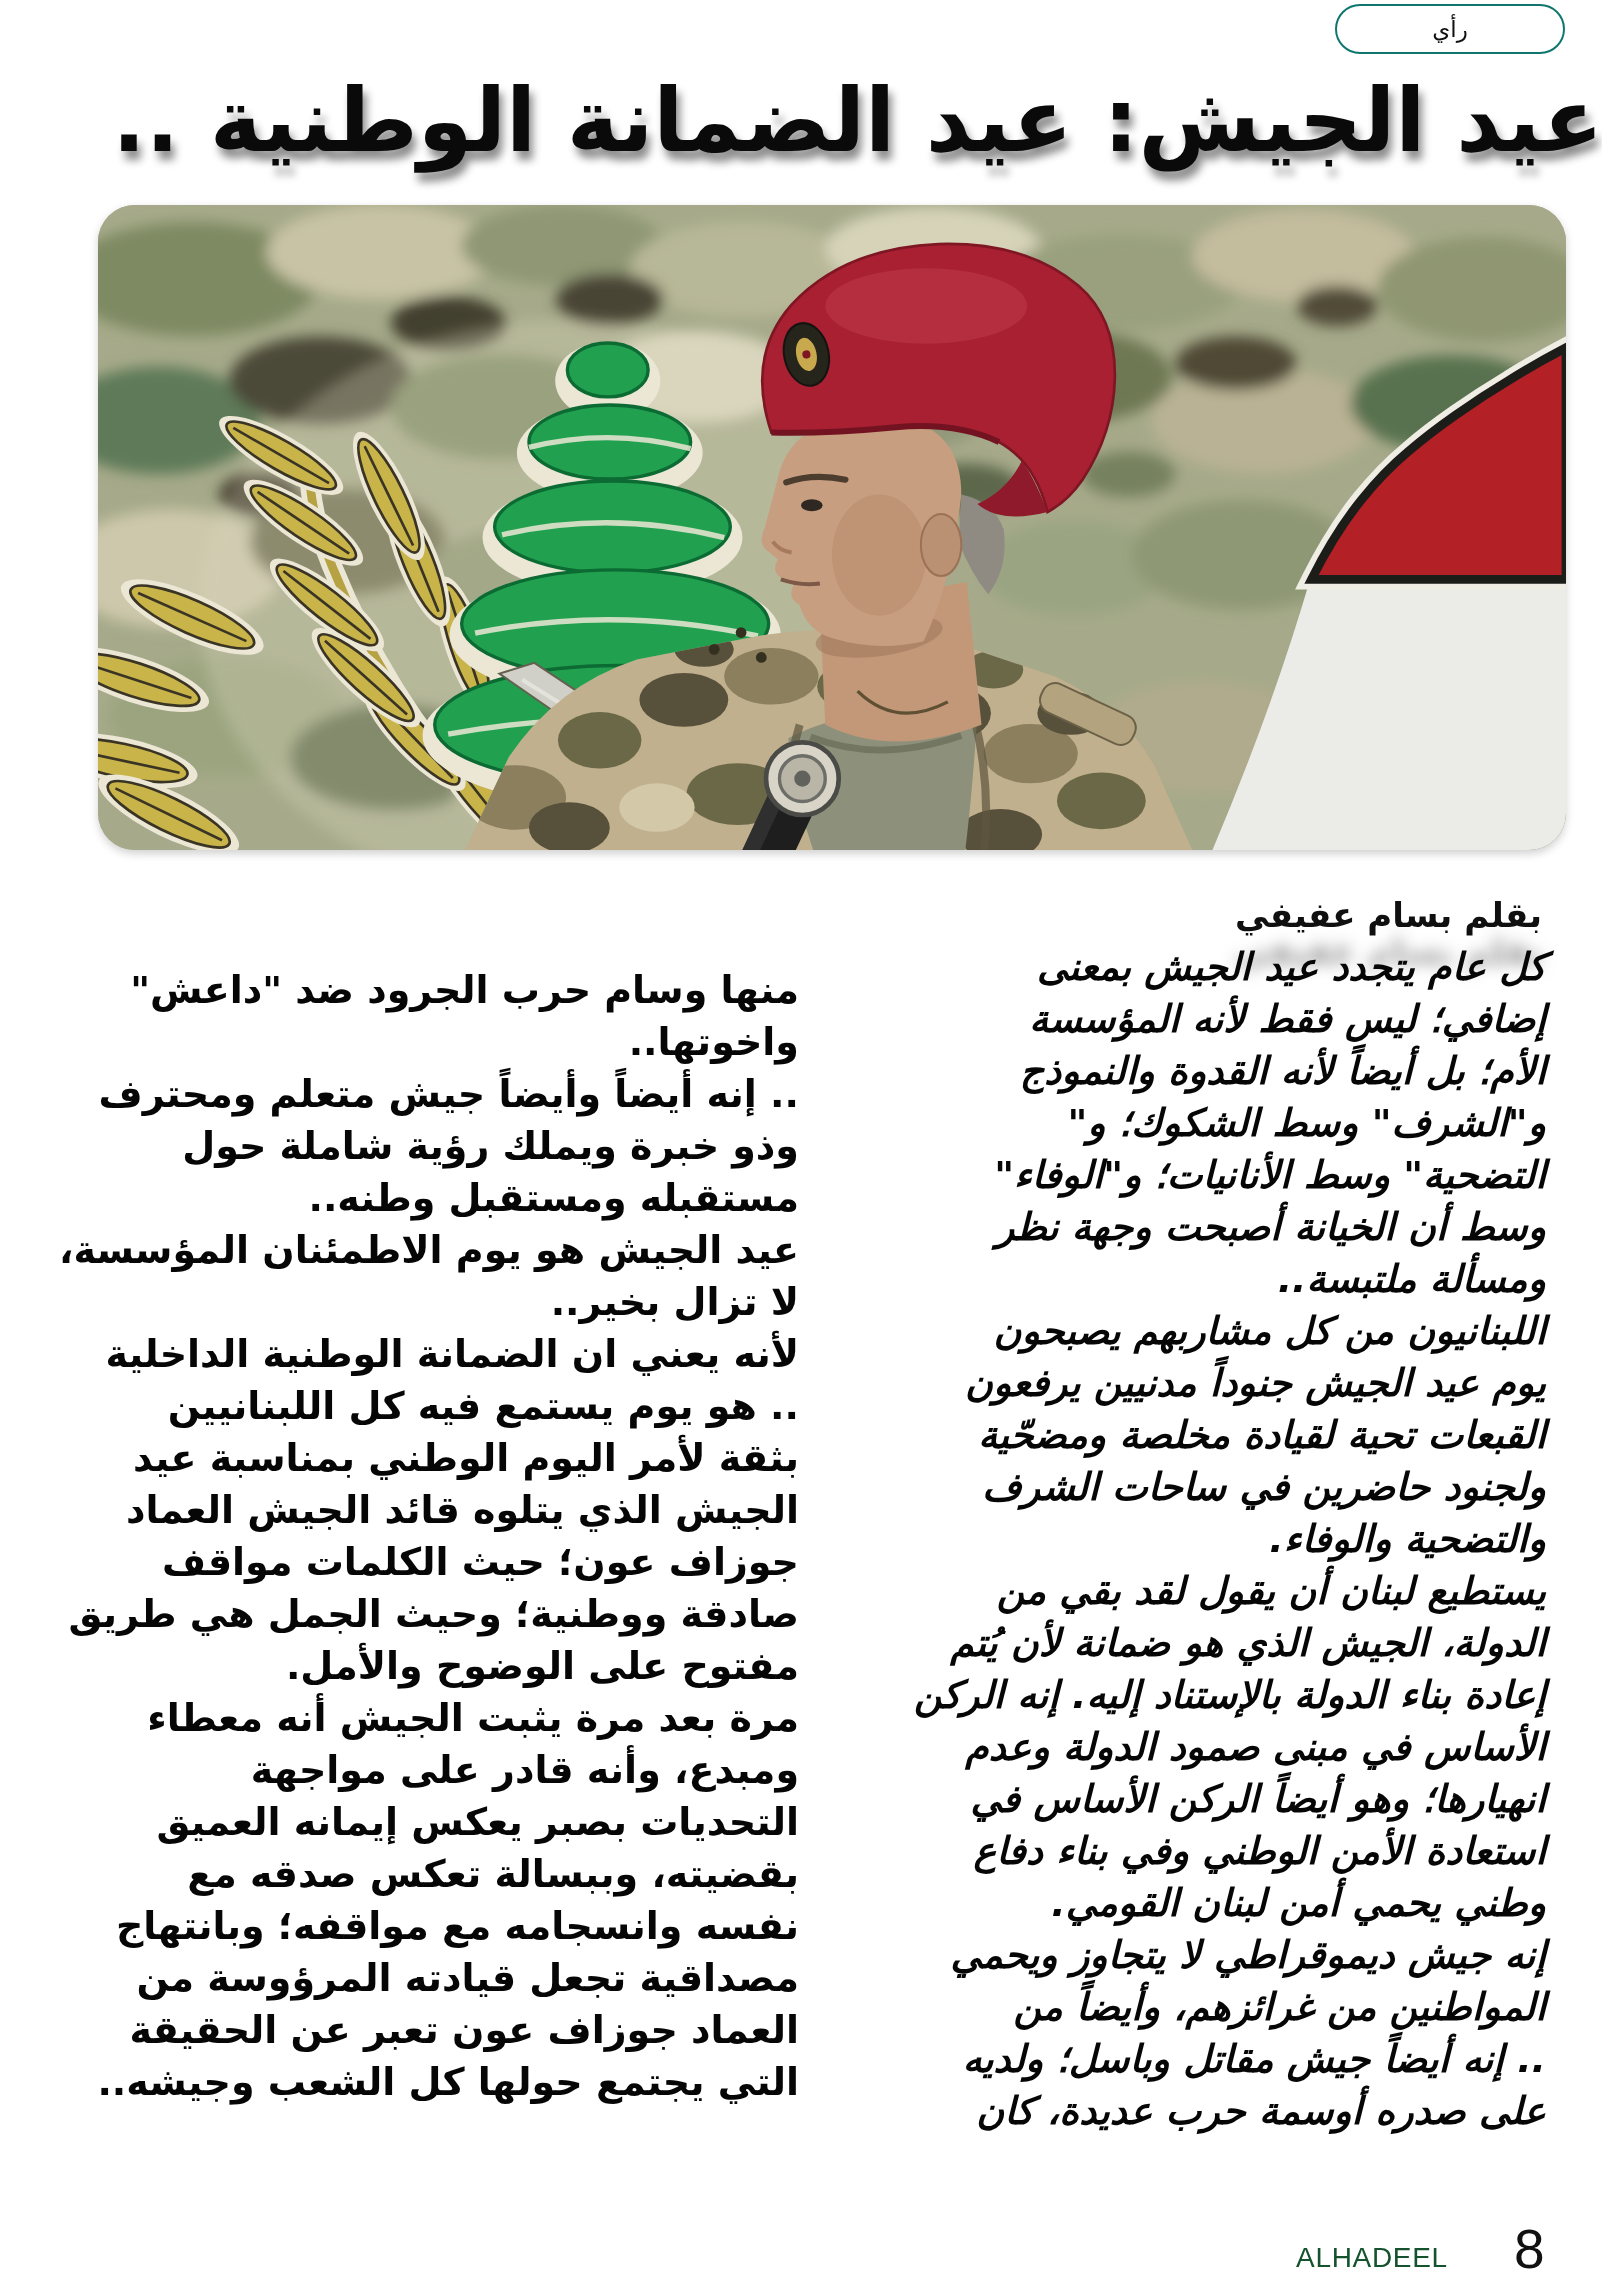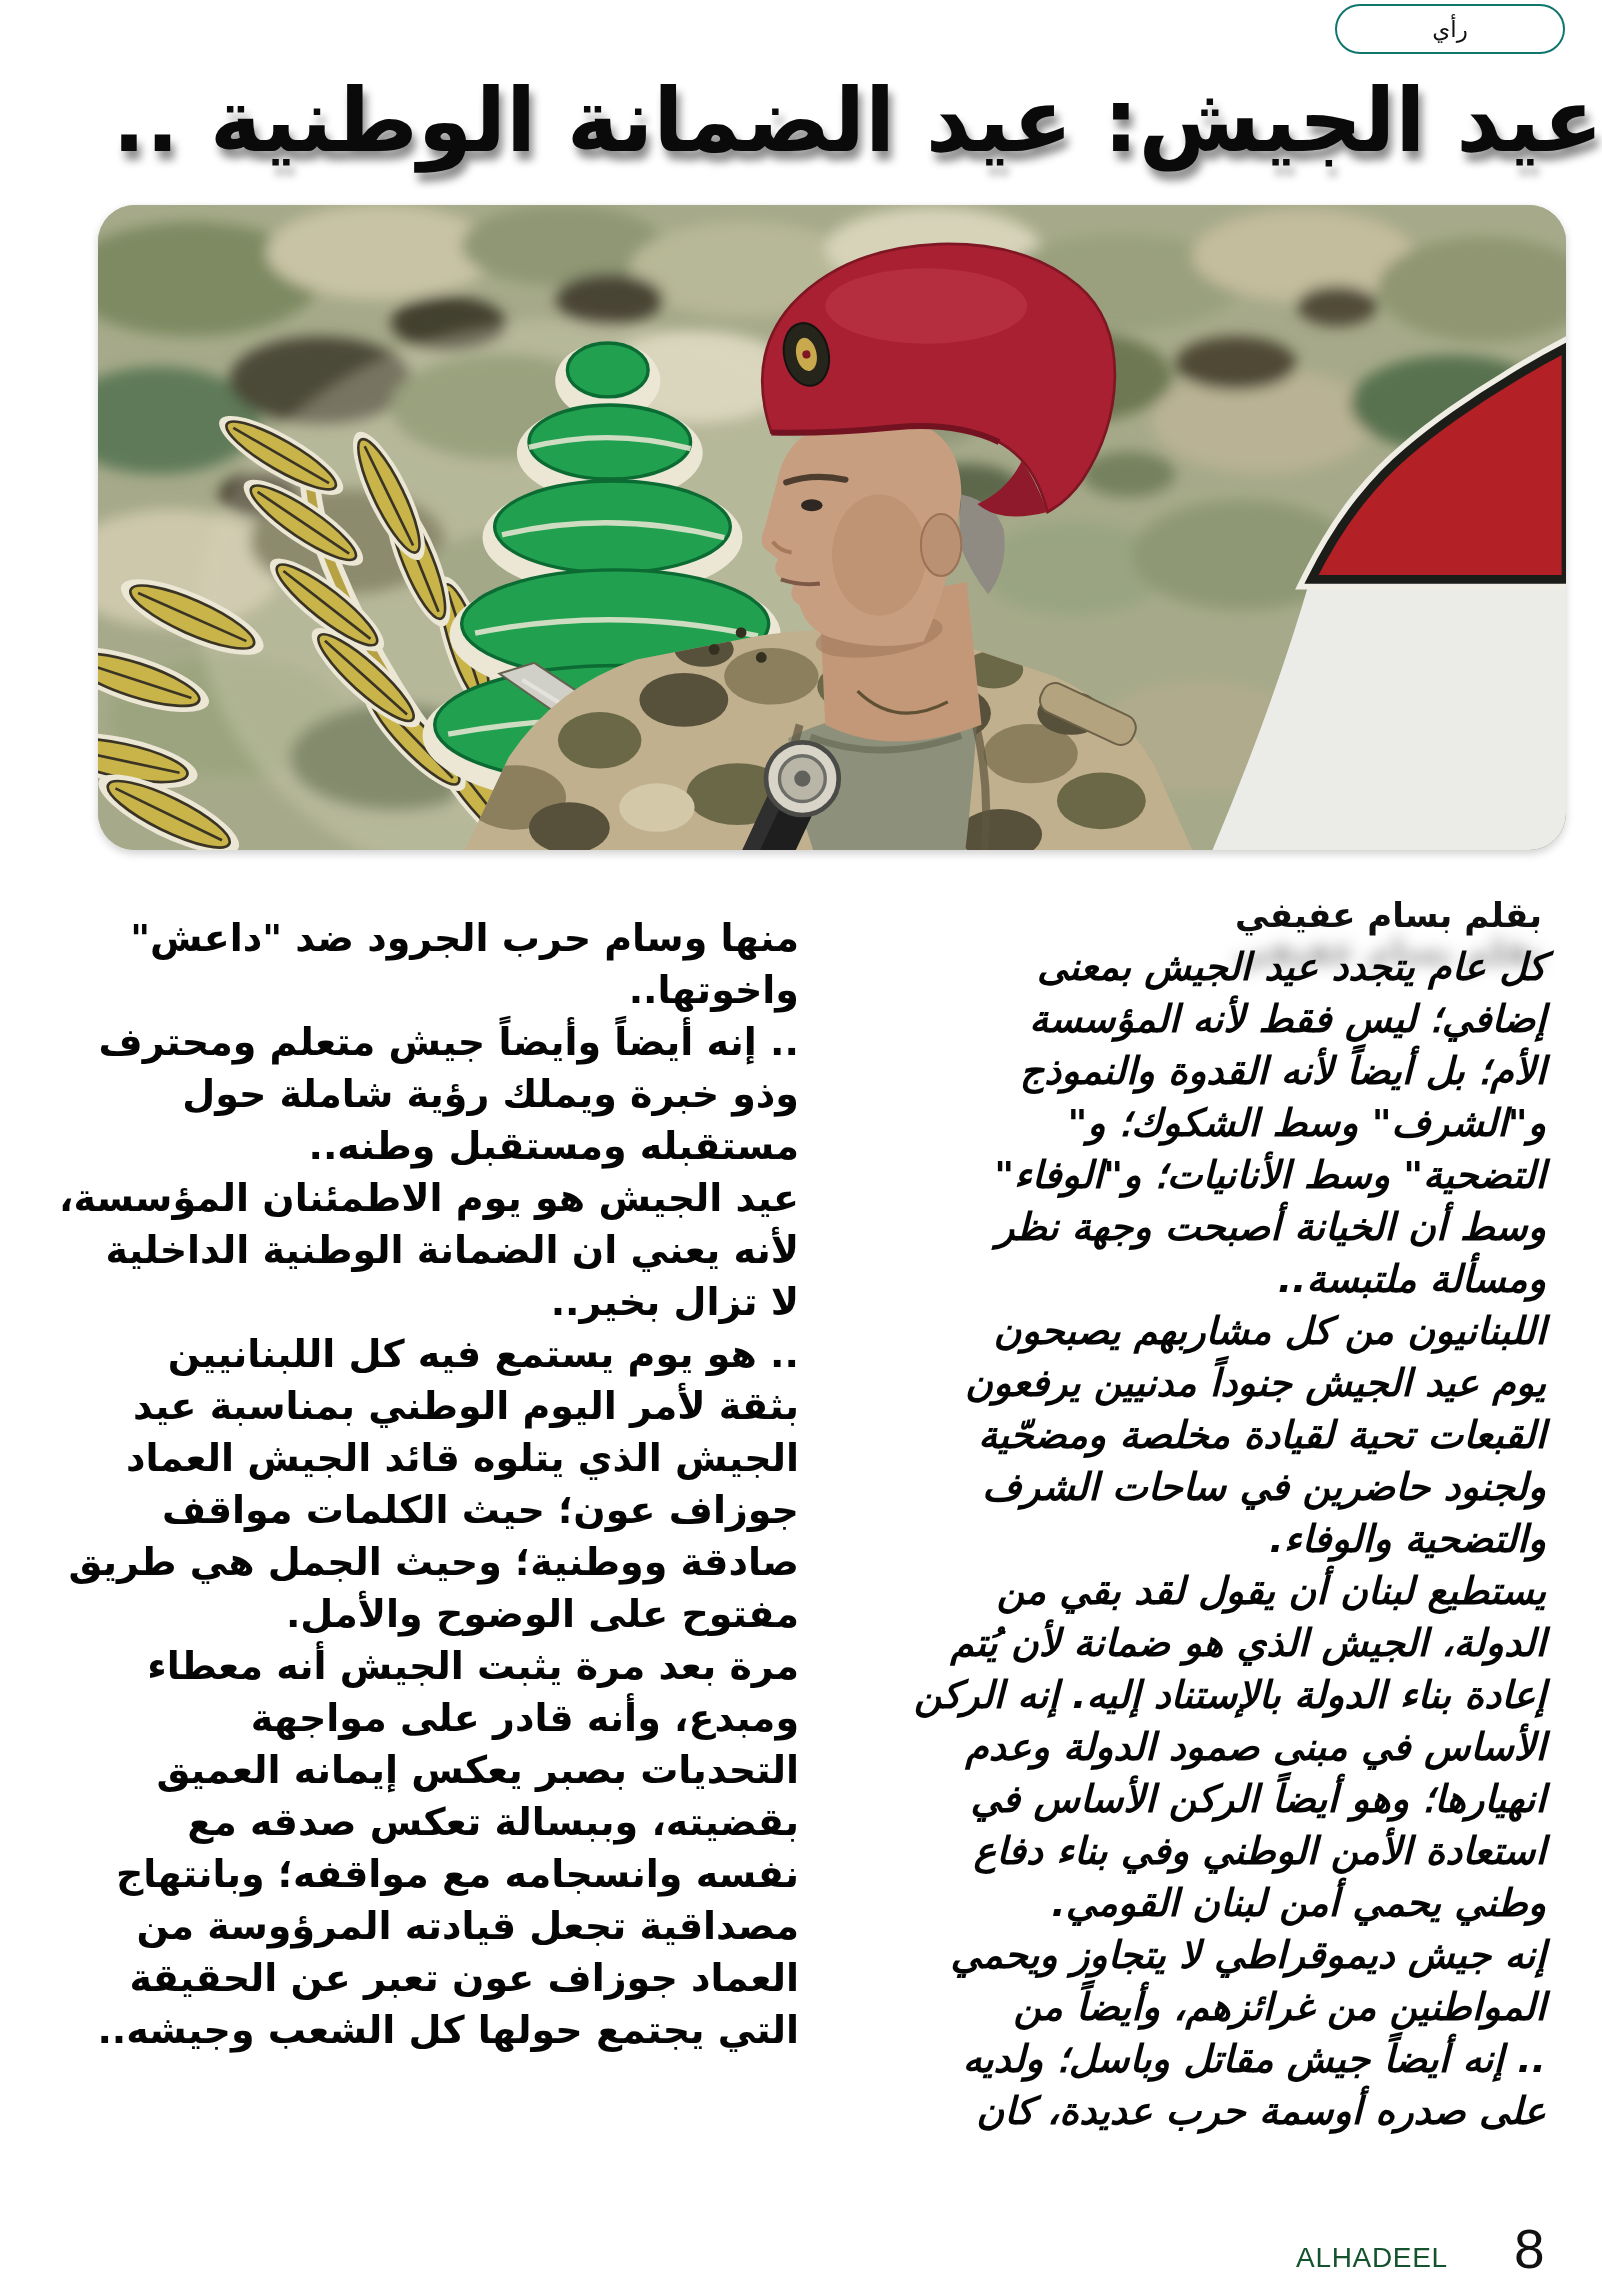--- a/index.html
+++ b/index.html
@@ -12,21 +12,21 @@
          font-size:88px;font-weight:bold;color:#0a0a0a;line-height:1.35;
          text-shadow:4px 9.4px 8.8px rgba(0,0,0,0.45);white-space:nowrap;}
   .photo{position:absolute;left:98px;top:205px;width:1468px;height:645px;border-radius:37px;
          overflow:hidden;box-shadow:0 3.4px 8px rgba(0,0,0,0.18);background:#a6aa8a;}
   .photo svg{display:block;width:100%;height:100%;}
   .byline{position:absolute;right:61px;top:895px;direction:rtl;font-size:34px;font-weight:bold;
           color:#101010;text-shadow:0 36px 15px rgba(50,50,50,0.5);white-space:nowrap;}
   .col{position:absolute;direction:rtl;text-align:right;font-size:38px;font-weight:bold;
        color:#060606;line-height:52px;white-space:nowrap;}
   .col-right{top:941px;right:57px;width:714px;font-style:italic;}
-  .col-left{top:912px;right:804px;width:741px;}
+  .col-left{top:964px;right:804px;width:741px;}
   .footer-name{position:absolute;left:1296px;top:2242px;font-size:28px;letter-spacing:0.7px;
                color:#14532d;font-family:"Liberation Sans","DejaVu Sans",sans-serif;}
   .footer-page{position:absolute;left:1514px;top:2217px;font-size:55px;color:#111;
                font-family:"Liberation Sans","DejaVu Sans",sans-serif;}
 </style>
 </head>
 <body>
 
 <div class="page">
 
@@ -300,22 +300,22 @@
       <div class="line">.. إنه أيضاً جيش مقاتل وباسل؛ ولديه</div>
       <div class="line">على صدره أوسمة حرب عديدة، كان</div>
     </div>
   <div class="col col-left">
       <div class="line">منها وسام حرب الجرود ضد "داعش"</div>
       <div class="line">واخوتها..</div>
       <div class="line">.. إنه أيضاً وأيضاً جيش متعلم ومحترف</div>
       <div class="line">وذو خبرة ويملك رؤية شاملة حول</div>
       <div class="line">مستقبله ومستقبل وطنه..</div>
       <div class="line">عيد الجيش هو يوم الاطمئنان المؤسسة،</div>
+      <div class="line">لا تزال بخير..</div>
       <div class="line">لأنه يعني ان الضمانة الوطنية الداخلية</div>
-      <div class="line">لا تزال بخير..</div>
       <div class="line">.. هو يوم يستمع فيه كل اللبنانيين</div>
       <div class="line">بثقة لأمر اليوم الوطني بمناسبة عيد</div>
       <div class="line">الجيش الذي يتلوه قائد الجيش العماد</div>
       <div class="line">جوزاف عون؛ حيث الكلمات مواقف</div>
       <div class="line">صادقة ووطنية؛ وحيث الجمل هي طريق</div>
       <div class="line">مفتوح على الوضوح والأمل.</div>
       <div class="line">مرة بعد مرة يثبت الجيش أنه معطاء</div>
       <div class="line">ومبدع، وأنه قادر على مواجهة</div>
       <div class="line">التحديات بصبر يعكس إيمانه العميق</div>
       <div class="line">بقضيته، وببسالة تعكس صدقه مع</div>

